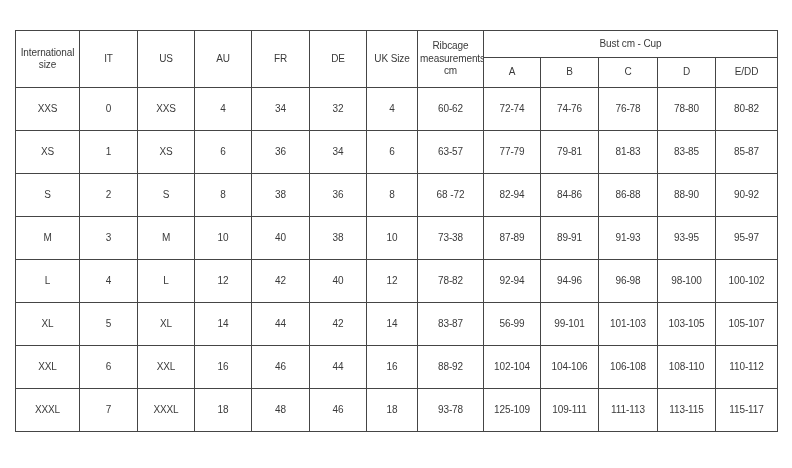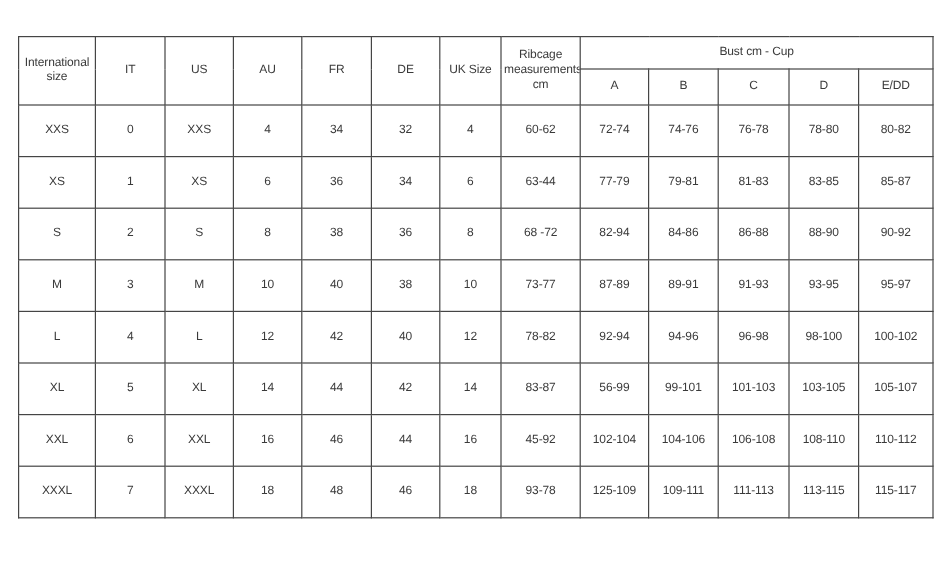--- a/index.html
+++ b/index.html
@@ -100,21 +100,21 @@
           <td>80-82</td>
         </tr>
         <tr>
           <td>XS</td>
           <td>1</td>
           <td>XS</td>
           <td>6</td>
           <td>36</td>
           <td>34</td>
           <td>6</td>
-          <td>63-44</td>
+          <td>63-57</td>
           <td>77-79</td>
           <td>79-81</td>
           <td>81-83</td>
           <td>83-85</td>
           <td>85-87</td>
         </tr>
         <tr>
           <td>S</td>
           <td>2</td>
           <td>S</td>
@@ -130,21 +130,21 @@
           <td>90-92</td>
         </tr>
         <tr>
           <td>M</td>
           <td>3</td>
           <td>M</td>
           <td>10</td>
           <td>40</td>
           <td>38</td>
           <td>10</td>
-          <td>73-77</td>
+          <td>73-38</td>
           <td>87-89</td>
           <td>89-91</td>
           <td>91-93</td>
           <td>93-95</td>
           <td>95-97</td>
         </tr>
         <tr>
           <td>L</td>
           <td>4</td>
           <td>L</td>
@@ -175,21 +175,21 @@
           <td>105-107</td>
         </tr>
         <tr>
           <td>XXL</td>
           <td>6</td>
           <td>XXL</td>
           <td>16</td>
           <td>46</td>
           <td>44</td>
           <td>16</td>
-          <td>45-92</td>
+          <td>88-92</td>
           <td>102-104</td>
           <td>104-106</td>
           <td>106-108</td>
           <td>108-110</td>
           <td>110-112</td>
         </tr>
         <tr>
           <td>XXXL</td>
           <td>7</td>
           <td>XXXL</td>

